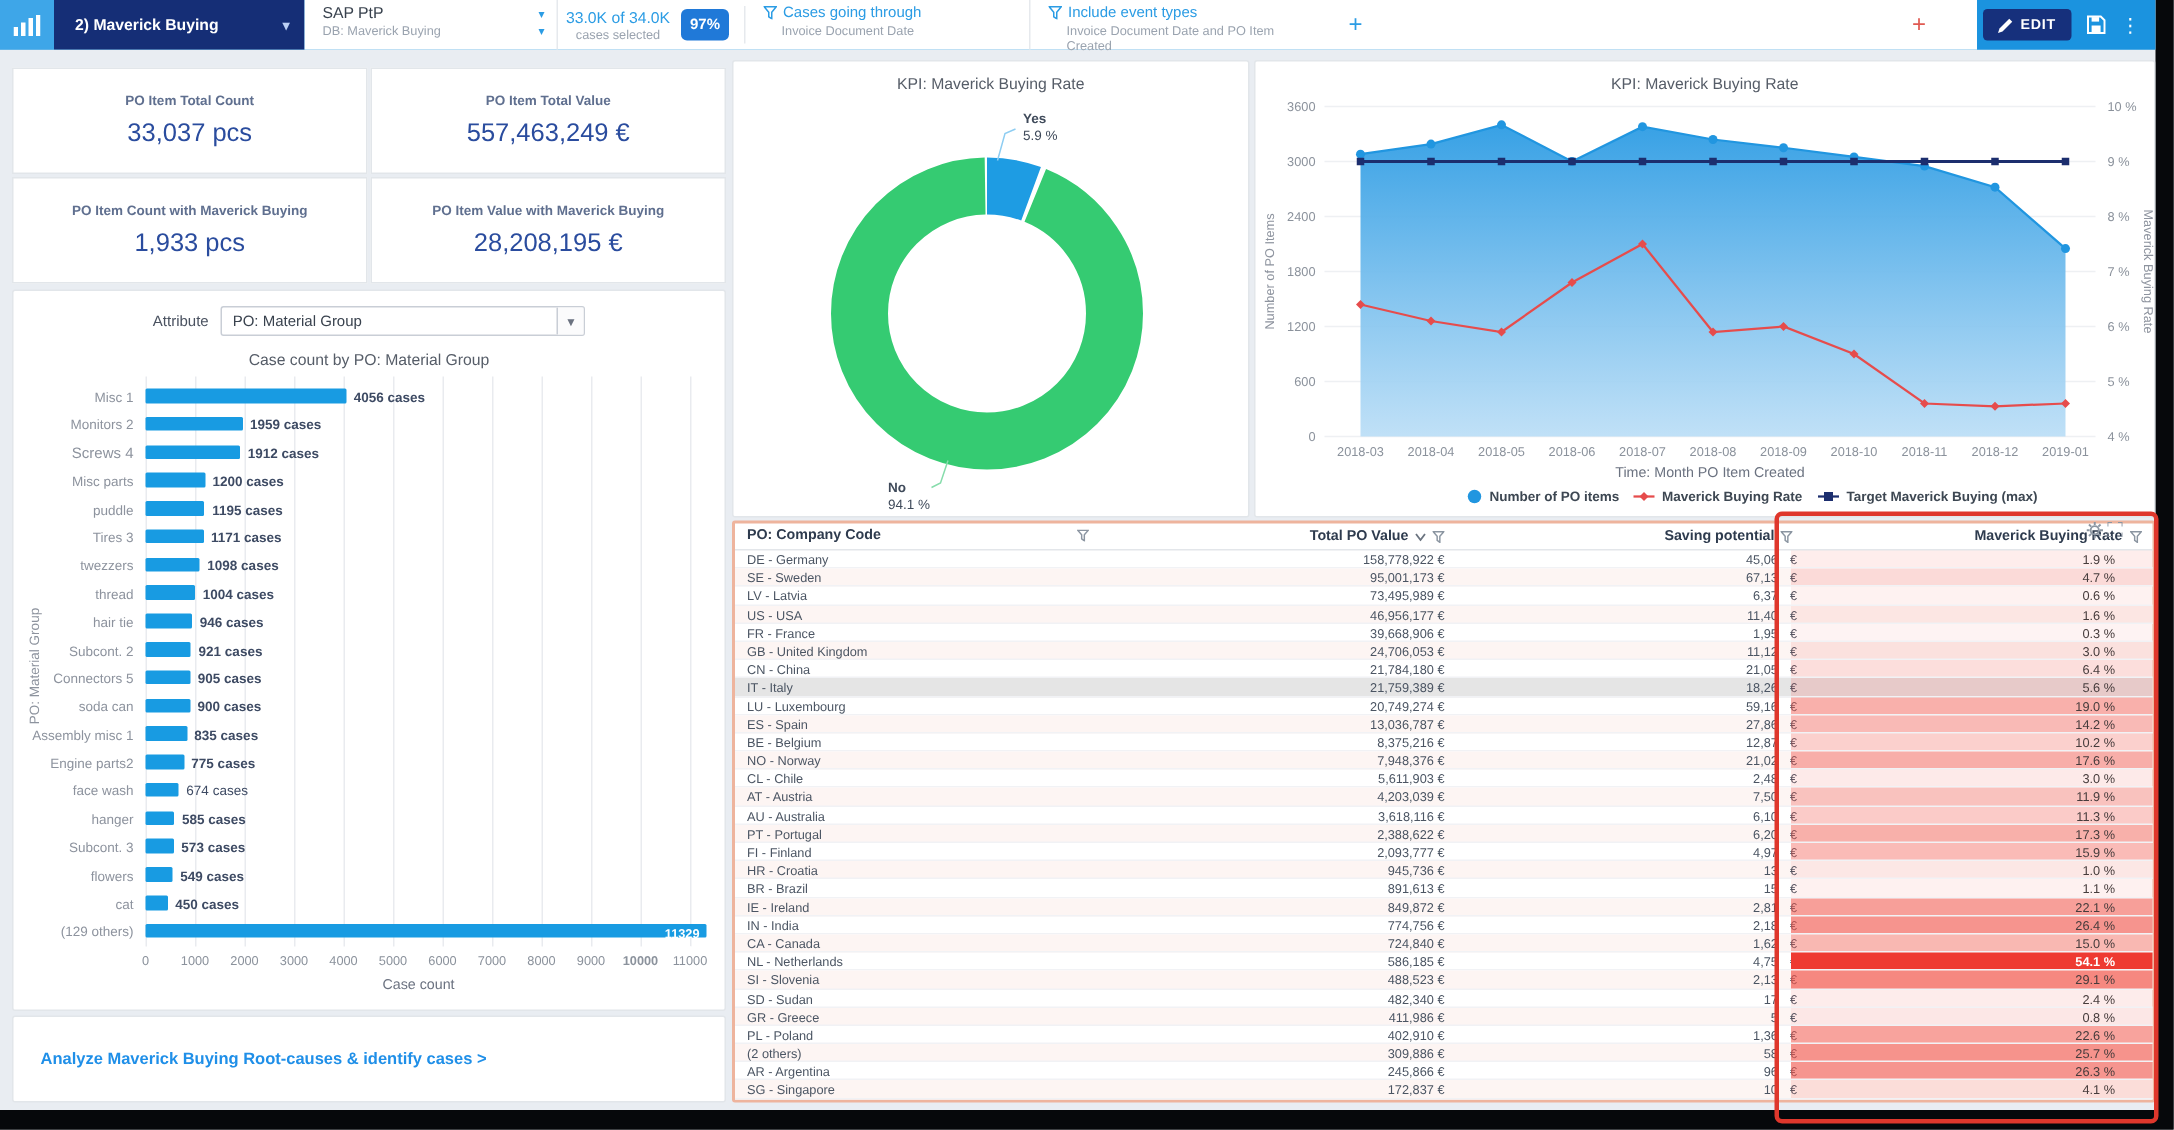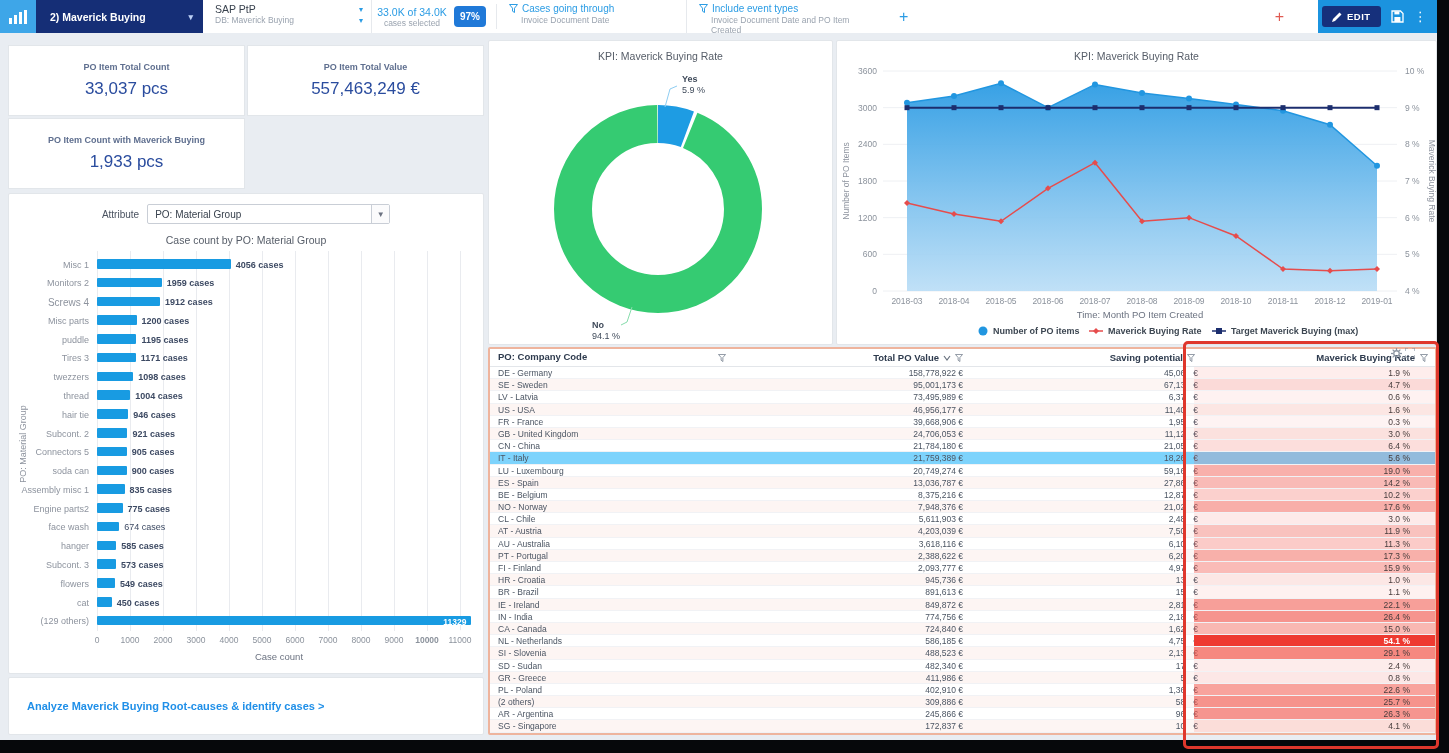--- a/index.html
+++ b/index.html
@@ -162,20 +162,24 @@
       <div class="kpi-label">PO Item Total Count</div>
       <div class="kpi-value">33,037 pcs</div>
     </div>
     <div class="kpi-tile">
       <div class="kpi-label">PO Item Total Value</div>
       <div class="kpi-value">557,463,249 €</div>
     </div>
     <div class="kpi-tile">
       <div class="kpi-label">PO Item Count with Maverick Buying</div>
       <div class="kpi-value">1,933 pcs</div>
+    </div>
+    <div class="kpi-tile">
+      <div class="kpi-label">PO Item Value with Maverick Buying</div>
+      <div class="kpi-value">28,208,195 €</div>
     </div>
   </div>
 
   <div class="panel" id="attr-panel">
     <div class="attr-row">
       <span class="attr-label">Attribute</span>
       <div class="attr-select">
         <span>PO: Material Group</span>
         <span class="attr-arrow">▼</span>
       </div>
@@ -490,21 +494,21 @@
           <div class="heat" style="background: rgba(241, 82, 72, 0.192);"></div>
           <div class="td-company">CN - China</div>
           <div class="td-total">21,784,180 €</div>
           <div class="td-saving">
             <span>21,05</span>
             <span class="gap"></span>
             <span>€</span>
           </div>
           <div class="td-rate" style="color: rgb(70, 60, 60);">6.4 %</div>
         </div>
-        <div class="trow" style="background: #7dd3fc;">
+        <div class="trow" style="background: #e5e5e5;">
           <div class="heat" style="background: rgba(241, 82, 72, 0.176);"></div>
           <div class="td-company">IT - Italy</div>
           <div class="td-total">21,759,389 €</div>
           <div class="td-saving">
             <span>18,26</span>
             <span class="gap"></span>
             <span>€</span>
           </div>
           <div class="td-rate" style="color: rgb(70, 60, 60);">5.6 %</div>
         </div>

